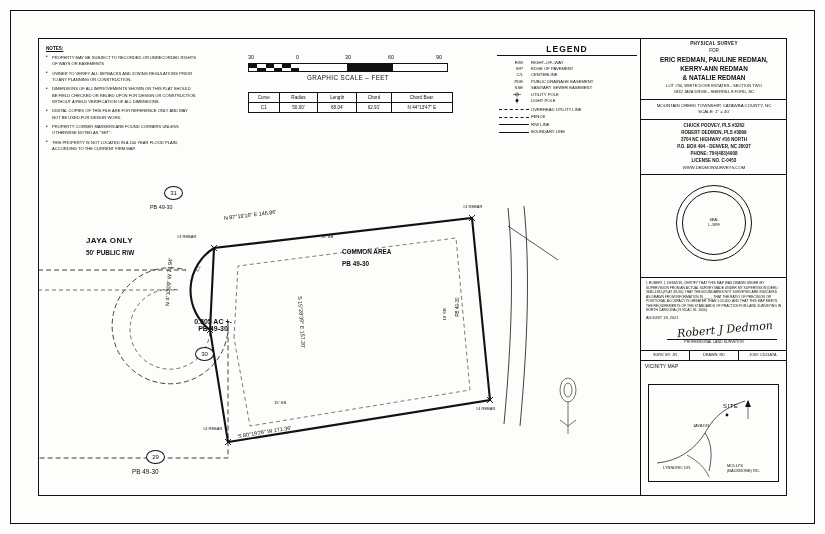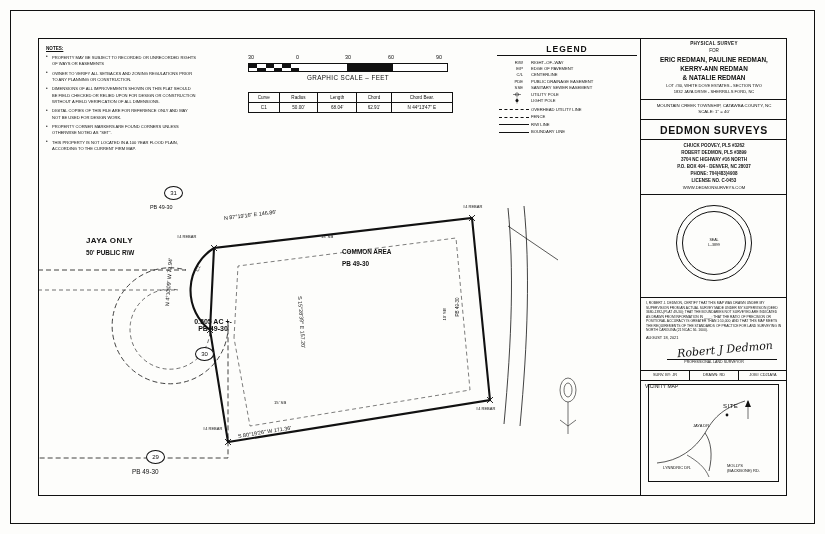--- a/index.html
+++ b/index.html
@@ -503,21 +503,20 @@
       </div>
       <div class="tb-addr">
         <div>LOT #30, WHITE DOVE ESTATES - SECTION TWO</div>
         <div>1832 JAYA DRIVE - SHERRILLS FORD, NC</div>
       </div>
     </div>
     <div class="tb-sec tb-township">
       <div>MOUNTAIN CREEK TOWNSHIP, CATAWBA COUNTY, NC</div>
       <div>SCALE: 1" = 40'</div>
     </div>
-    <div class="tb-sec tb-firm">DEDMON SURVEYS</div>
     <div class="tb-sec tb-firminfo">
       <div>CHUCK POOVEY, PLS #3262</div>
       <div>ROBERT DEDMON, PLS #3899</div>
       <div>3704 NC HIGHWAY #16 NORTH</div>
       <div>P.O. BOX 494 - DENVER, NC 28037</div>
       <div>PHONE: 704(483)4908</div>
       <div>LICENSE NO. C-0453</div>
       <div class="web">WWW.DEDMONSURVEYS.COM</div>
     </div>
     <div class="tb-sec tb-seal">

